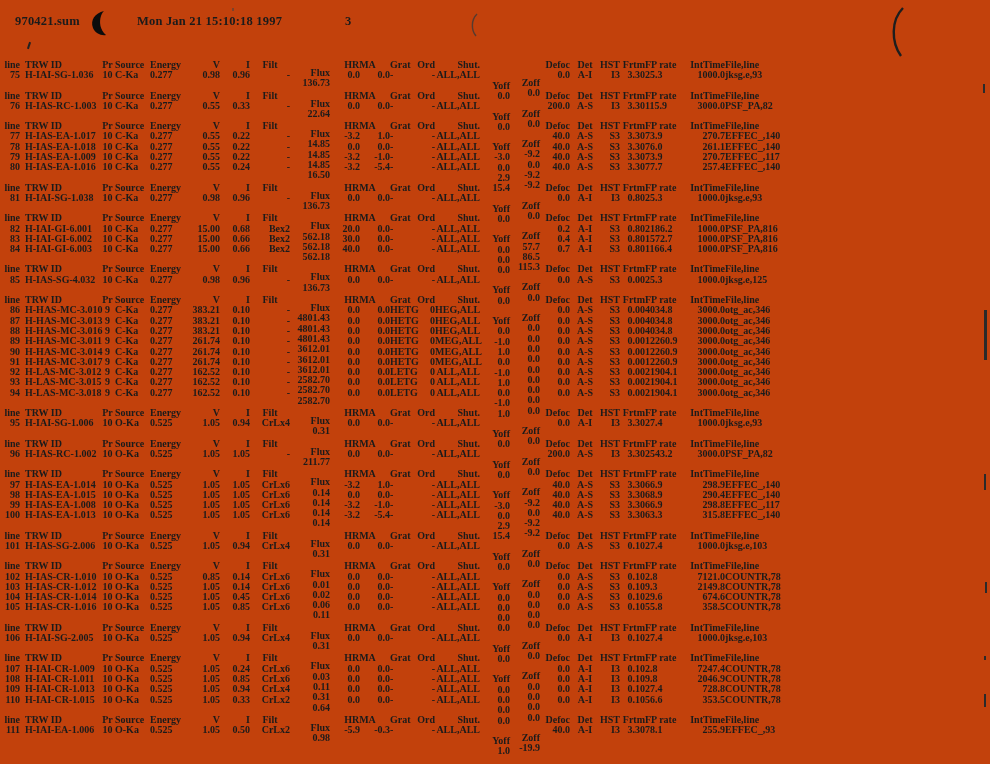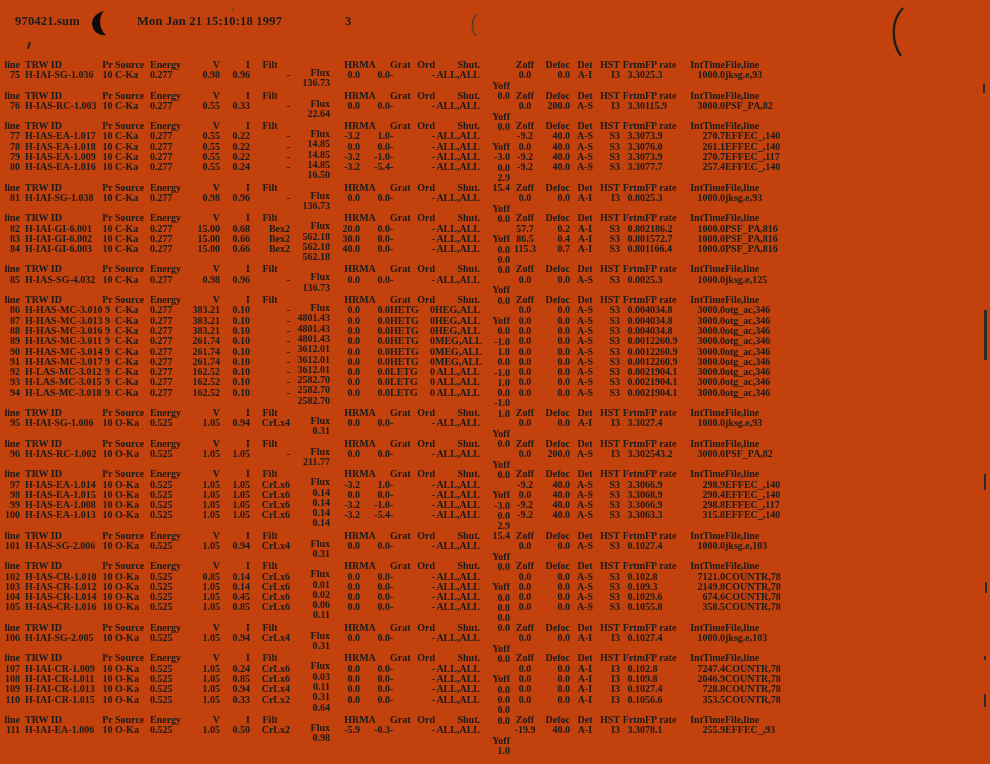--- a/index.html
+++ b/index.html
@@ -35,21 +35,21 @@
   .c7{width:8ch;text-align:right;}
   .header-line .c7{text-align:center;}
   .c8{width:8ch;text-align:right;margin-top:8px;}
   .c9{width:6ch;text-align:right;}
   .c10{width:6ch;text-align:right;}
   .chrma{width:12ch;text-align:center;}
   .c11{width:5ch;}
   .c12{width:4ch;text-align:right;}
   .c13{width:9ch;text-align:right;}
   .c14{width:6ch;text-align:right;margin-top:21px;}
-  .c15{width:6ch;text-align:center;}
+  .c15{width:6ch;text-align:right;margin-top:18px;}
   .c16{width:6ch;text-align:right;}
   .c17{width:6ch;text-align:center;}
   .c18{width:4ch;text-align:right;}
   .c19{width:5ch;text-align:right;}
   .c20{width:8ch;}
   .c21{width:8ch;text-align:right;}
   .c22{width:13ch;text-align:left;}
 </style>
 </head>
 <body>

